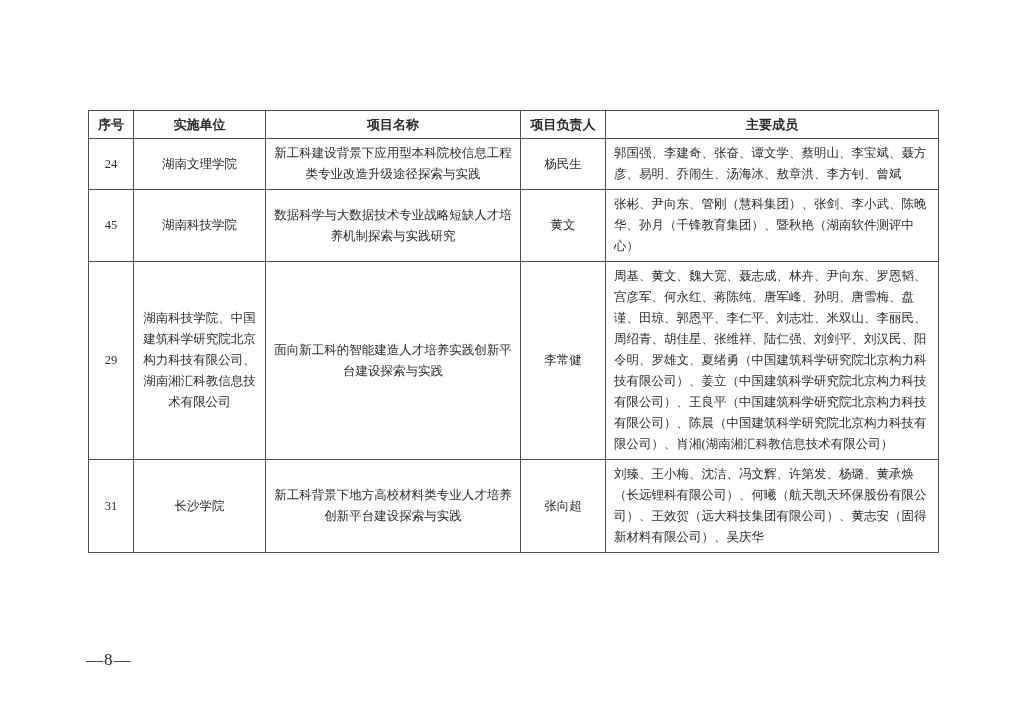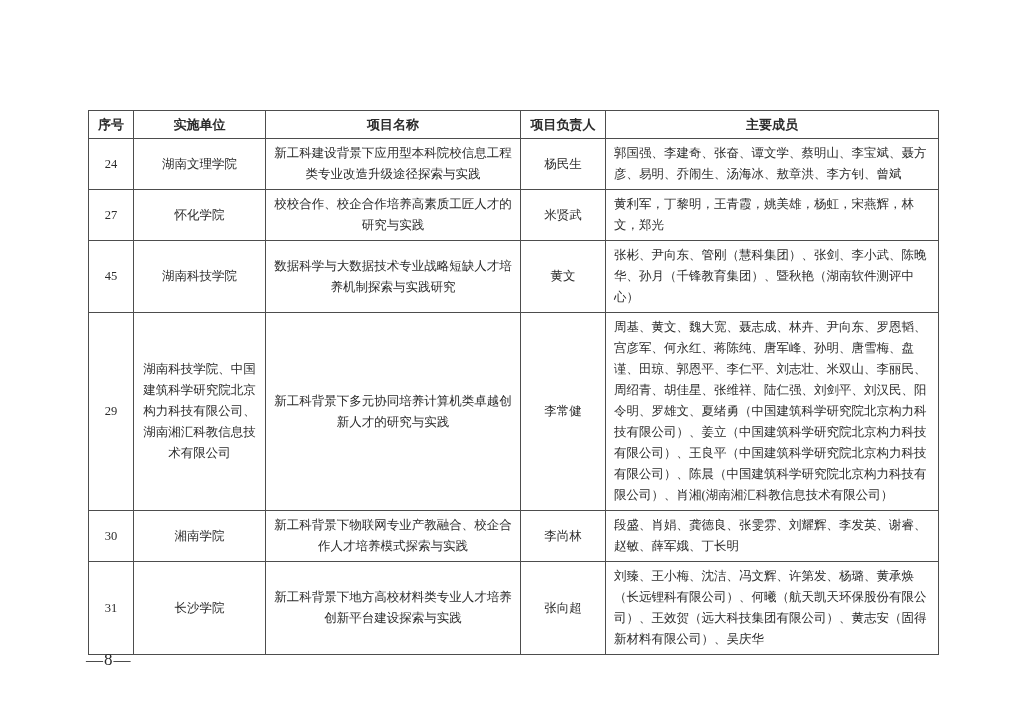--- a/index.html
+++ b/index.html
@@ -79,46 +79,32 @@
     </thead>
     <tbody id="table-body">
         <tr>
           <td class="c-no">24</td>
           <td class="c-unit">湖南文理学院</td>
           <td class="c-project">新工科建设背景下应用型本科院校信息工程类专业改造升级途径探索与实践</td>
           <td class="c-leader">杨民生</td>
           <td class="c-members">郭国强、李建奇、张奋、谭文学、蔡明山、李宝斌、聂方彦、易明、乔闹生、汤海冰、敖章洪、李方钊、曾斌</td>
         </tr>
         <tr>
-          <td class="c-no">27</td>
-          <td class="c-unit">怀化学院</td>
-          <td class="c-project">校校合作、校企合作培养高素质工匠人才的研究与实践</td>
-          <td class="c-leader">米贤武</td>
-          <td class="c-members">黄利军，丁黎明，王青霞，姚美雄，杨虹，宋燕辉，林文，郑光</td>
-        </tr>
-        <tr>
           <td class="c-no">45</td>
           <td class="c-unit">湖南科技学院</td>
           <td class="c-project">数据科学与大数据技术专业战略短缺人才培养机制探索与实践研究</td>
           <td class="c-leader">黄文</td>
           <td class="c-members">张彬、尹向东、管刚（慧科集团）、张剑、李小武、陈晚华、孙月（千锋教育集团）、暨秋艳（湖南软件测评中心）</td>
         </tr>
         <tr>
           <td class="c-no">29</td>
           <td class="c-unit">湖南科技学院、中国建筑科学研究院北京构力科技有限公司、湖南湘汇科教信息技术有限公司</td>
-          <td class="c-project">新工科背景下多元协同培养计算机类卓越创新人才的研究与实践</td>
+          <td class="c-project">面向新工科的智能建造人才培养实践创新平台建设探索与实践</td>
           <td class="c-leader">李常健</td>
           <td class="c-members">周基、黄文、魏大宽、聂志成、林卉、尹向东、罗恩韬、宫彦军、何永红、蒋陈纯、唐军峰、孙明、唐雪梅、盘谨、田琼、郭恩平、李仁平、刘志壮、米双山、李丽民、周绍青、胡佳星、张维祥、陆仁强、刘剑平、刘汉民、阳令明、罗雄文、夏绪勇（中国建筑科学研究院北京构力科技有限公司）、姜立（中国建筑科学研究院北京构力科技有限公司）、王良平（中国建筑科学研究院北京构力科技有限公司）、陈晨（中国建筑科学研究院北京构力科技有限公司）、肖湘(湖南湘汇科教信息技术有限公司）</td>
-        </tr>
-        <tr>
-          <td class="c-no">30</td>
-          <td class="c-unit">湘南学院</td>
-          <td class="c-project">新工科背景下物联网专业产教融合、校企合作人才培养模式探索与实践</td>
-          <td class="c-leader">李尚林</td>
-          <td class="c-members">段盛、肖娟、龚德良、张雯雰、刘耀辉、李发英、谢睿、赵敏、薛军娥、丁长明</td>
         </tr>
         <tr>
           <td class="c-no">31</td>
           <td class="c-unit">长沙学院</td>
           <td class="c-project">新工科背景下地方高校材料类专业人才培养创新平台建设探索与实践</td>
           <td class="c-leader">张向超</td>
           <td class="c-members">刘臻、王小梅、沈洁、冯文辉、许第发、杨璐、黄承焕（长远锂科有限公司）、何曦（航天凯天环保股份有限公司）、王效贺（远大科技集团有限公司）、黄志安（固得新材料有限公司）、吴庆华</td>
         </tr>
       </tbody>
   </table>

